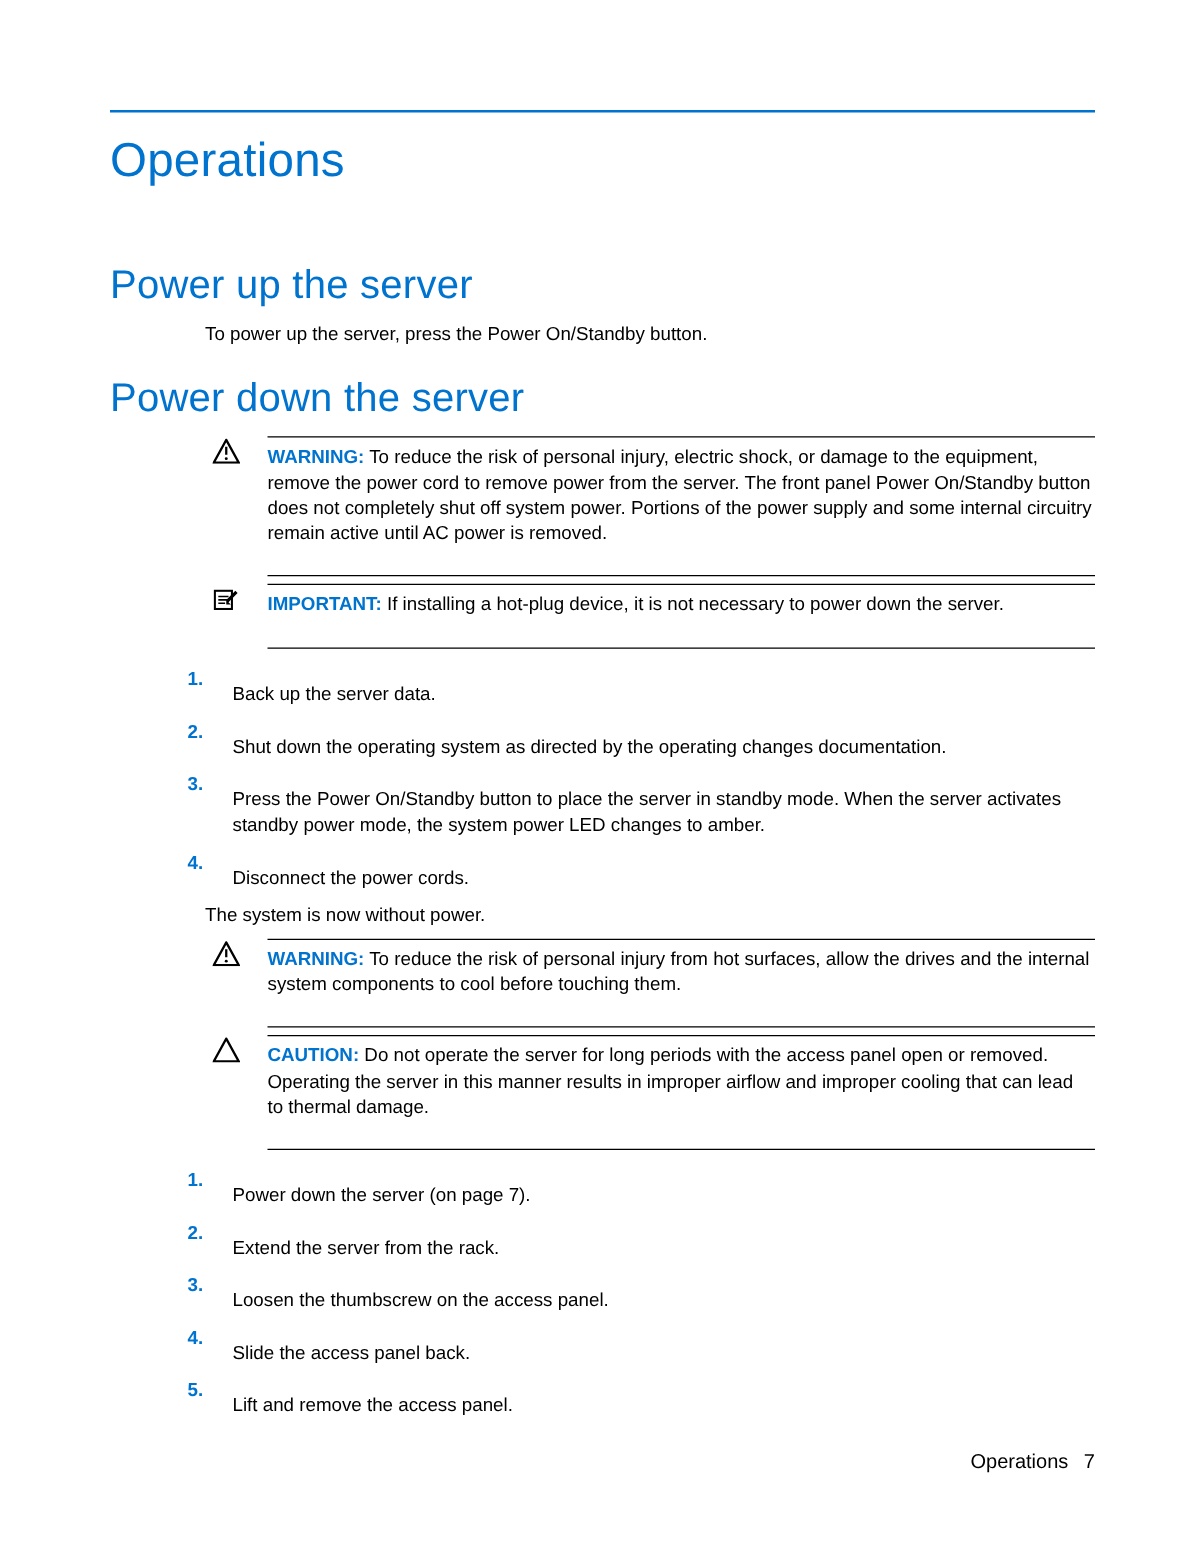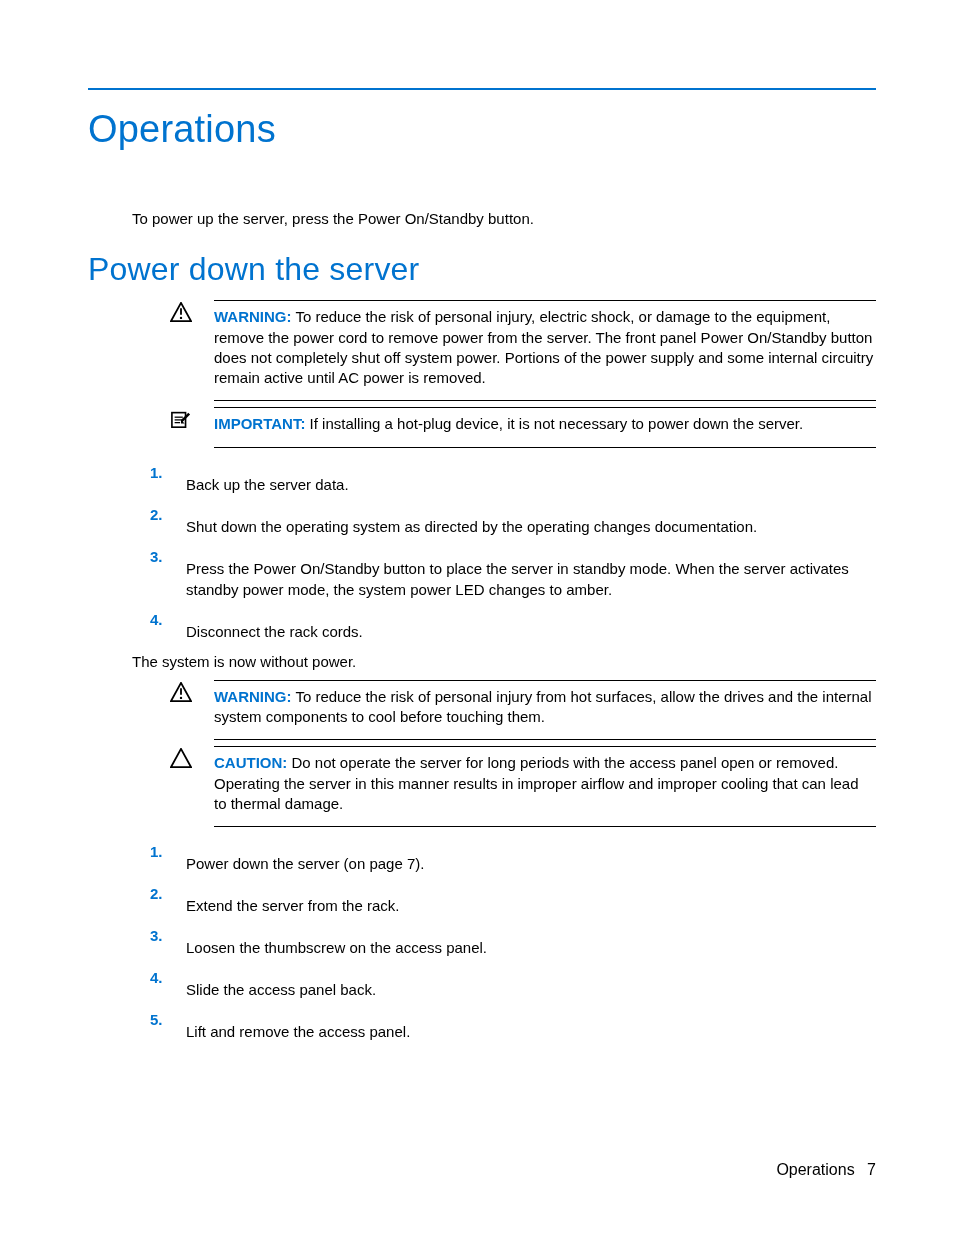--- a/index.html
+++ b/index.html
@@ -31,21 +31,21 @@
       font-family: "Arial Narrow", Arial, sans-serif;
       font-stretch: condensed;
       font-weight: 400;
       font-size: 32px;
       color: #0073cf;
       letter-spacing: 0.2px;
       margin-bottom: 12px;
       margin-top: 22px;
     }
     .body-indent {
-      margin-left: 44px;
+      margin-left: 76px;
     }
     .para {
       font-size: 15px;
       line-height: 1.35;
       margin-bottom: 8px;
     }
     .alert-row {
       display: flex;
       margin-left: 82px;
       margin-right: 0;
@@ -54,21 +54,21 @@
     }
     .alert-icon {
       width: 44px;
       flex: 0 0 44px;
       padding-top: 2px;
     }
     .alert-content {
       flex: 1;
       border-top: 1px solid #000;
       border-bottom: 1px solid #000;
-      padding: 6px 2px 12px 0;
+      padding: 6px 2px 23px 0;
       font-size: 15px;
       line-height: 1.35;
     }
     .alert-label {
       color: #0073cf;
       font-weight: bold;
     }
     ol.steps {
       list-style: none;
       margin-left: 62px;
@@ -101,20 +101,21 @@
     svg.tri { width: 22px; height: 20px; }
     svg.note { width: 22px; height: 20px; }
   </style>
 </head>
 <body>
 
 <div class="page">
   <div class="top-rule"></div>
   <h1 class="main-title">Operations</h1>
 
+  <h2 class="section-title">Power up the server</h2>
   <p class="para body-indent">To power up the server, press the Power On/Standby button.</p>
 
   <h2 class="section-title">Power down the server</h2>
 
   <div class="alert-row">
     <div class="alert-icon">
       <svg class="tri" viewBox="0 0 24 22">
           <polygon points="12,1 23,21 1,21" fill="none" stroke="#000" stroke-width="2"></polygon>
           <line x1="12" y1="7" x2="12" y2="14" stroke="#000" stroke-width="2"></line>
           <circle cx="12" cy="17.5" r="1.3" fill="#000"></circle>
@@ -148,21 +149,21 @@
     <li>
         <span class="num">2.</span>
         <span class="txt">Shut down the operating system as directed by the operating changes documentation.</span>
       </li>
     <li>
         <span class="num">3.</span>
         <span class="txt">Press the Power On/Standby button to place the server in standby mode. When the server activates standby power mode, the system power LED changes to amber.</span>
       </li>
     <li>
         <span class="num">4.</span>
-        <span class="txt">Disconnect the rack cords.</span>
+        <span class="txt">Disconnect the power cords.</span>
       </li>
   </ol>
   <p class="para body-indent">The system is now without power.</p>
 
 
   <div class="alert-row">
     <div class="alert-icon">
       <svg class="tri" viewBox="0 0 24 22">
           <polygon points="12,1 23,21 1,21" fill="none" stroke="#000" stroke-width="2"></polygon>
           <line x1="12" y1="7" x2="12" y2="14" stroke="#000" stroke-width="2"></line>

